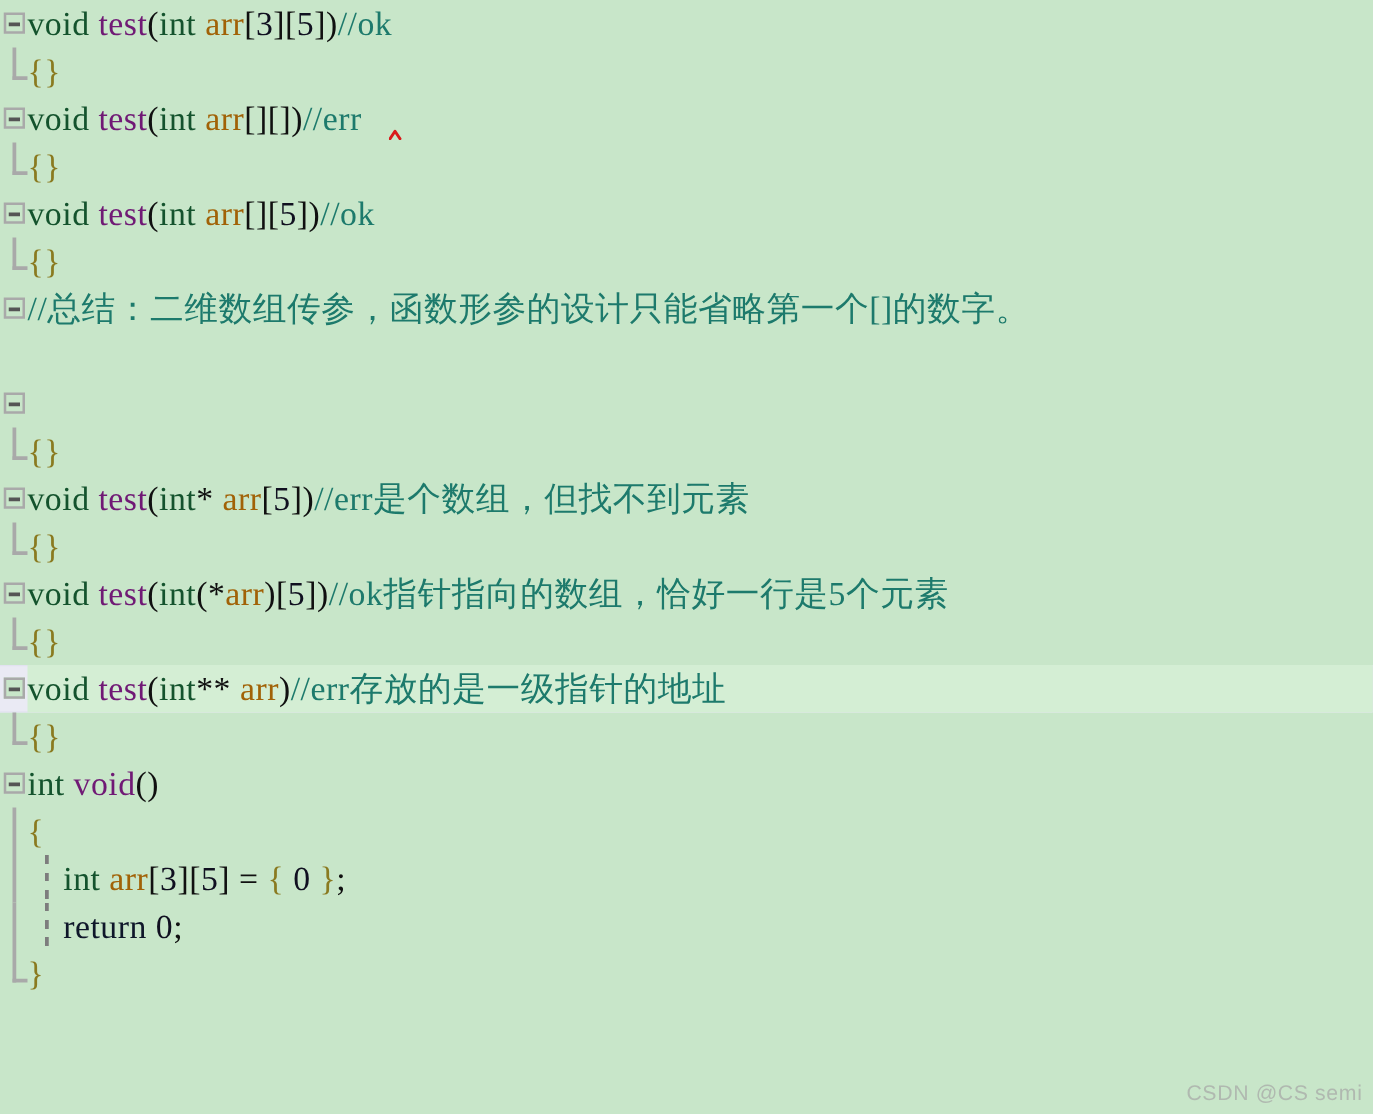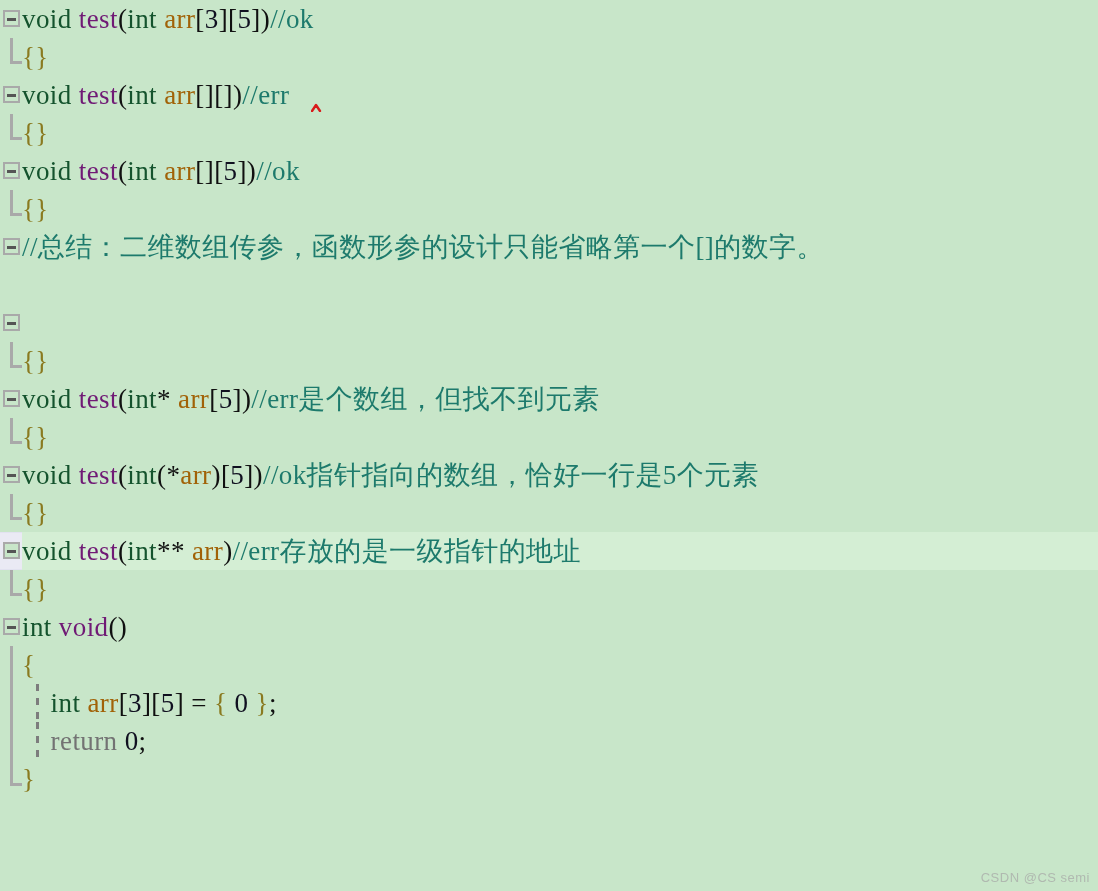--- a/index.html
+++ b/index.html
@@ -117,21 +117,21 @@
     height: 38px;
     background: repeating-linear-gradient(
       to bottom,
       #7d7d7d 0px, #7d7d7d 7px,
       transparent 7px, transparent 14px
     );
   }
 
   
   .kw       { color: #14532d; }
-  .kwret    { color: #737373; }
+  .kwret    { color: #0f172a; }
   .fn       { color: #701a75; }
   .id       { color: #a16207; }
   .punct    { color: #101010; }
   .num      { color: #101020; }
   .cmt      { color: #1d7a6c; margin-top: 20px; }
   .brace    { color: #8a7a20; }
   .op       { color: #101010; }
 
   
   .squiggle {
@@ -141,21 +141,21 @@
     height: 9px;
     overflow: hidden;
   }
   .squiggle svg { display: block; }
 
   .watermark {
     position: absolute;
     right: 8px;
     bottom: 6px;
     font-family: "Liberation Sans", sans-serif;
-    font-size: 13px;
+    font-size: 17px;
     color: #b0b9b0;
     letter-spacing: 0.5px;
     user-select: none;
     margin-top: 23px;
   }
 </style>
 </head>
 <body>
 
 <div id="editor" style="background: rgb(200, 230, 201);">

